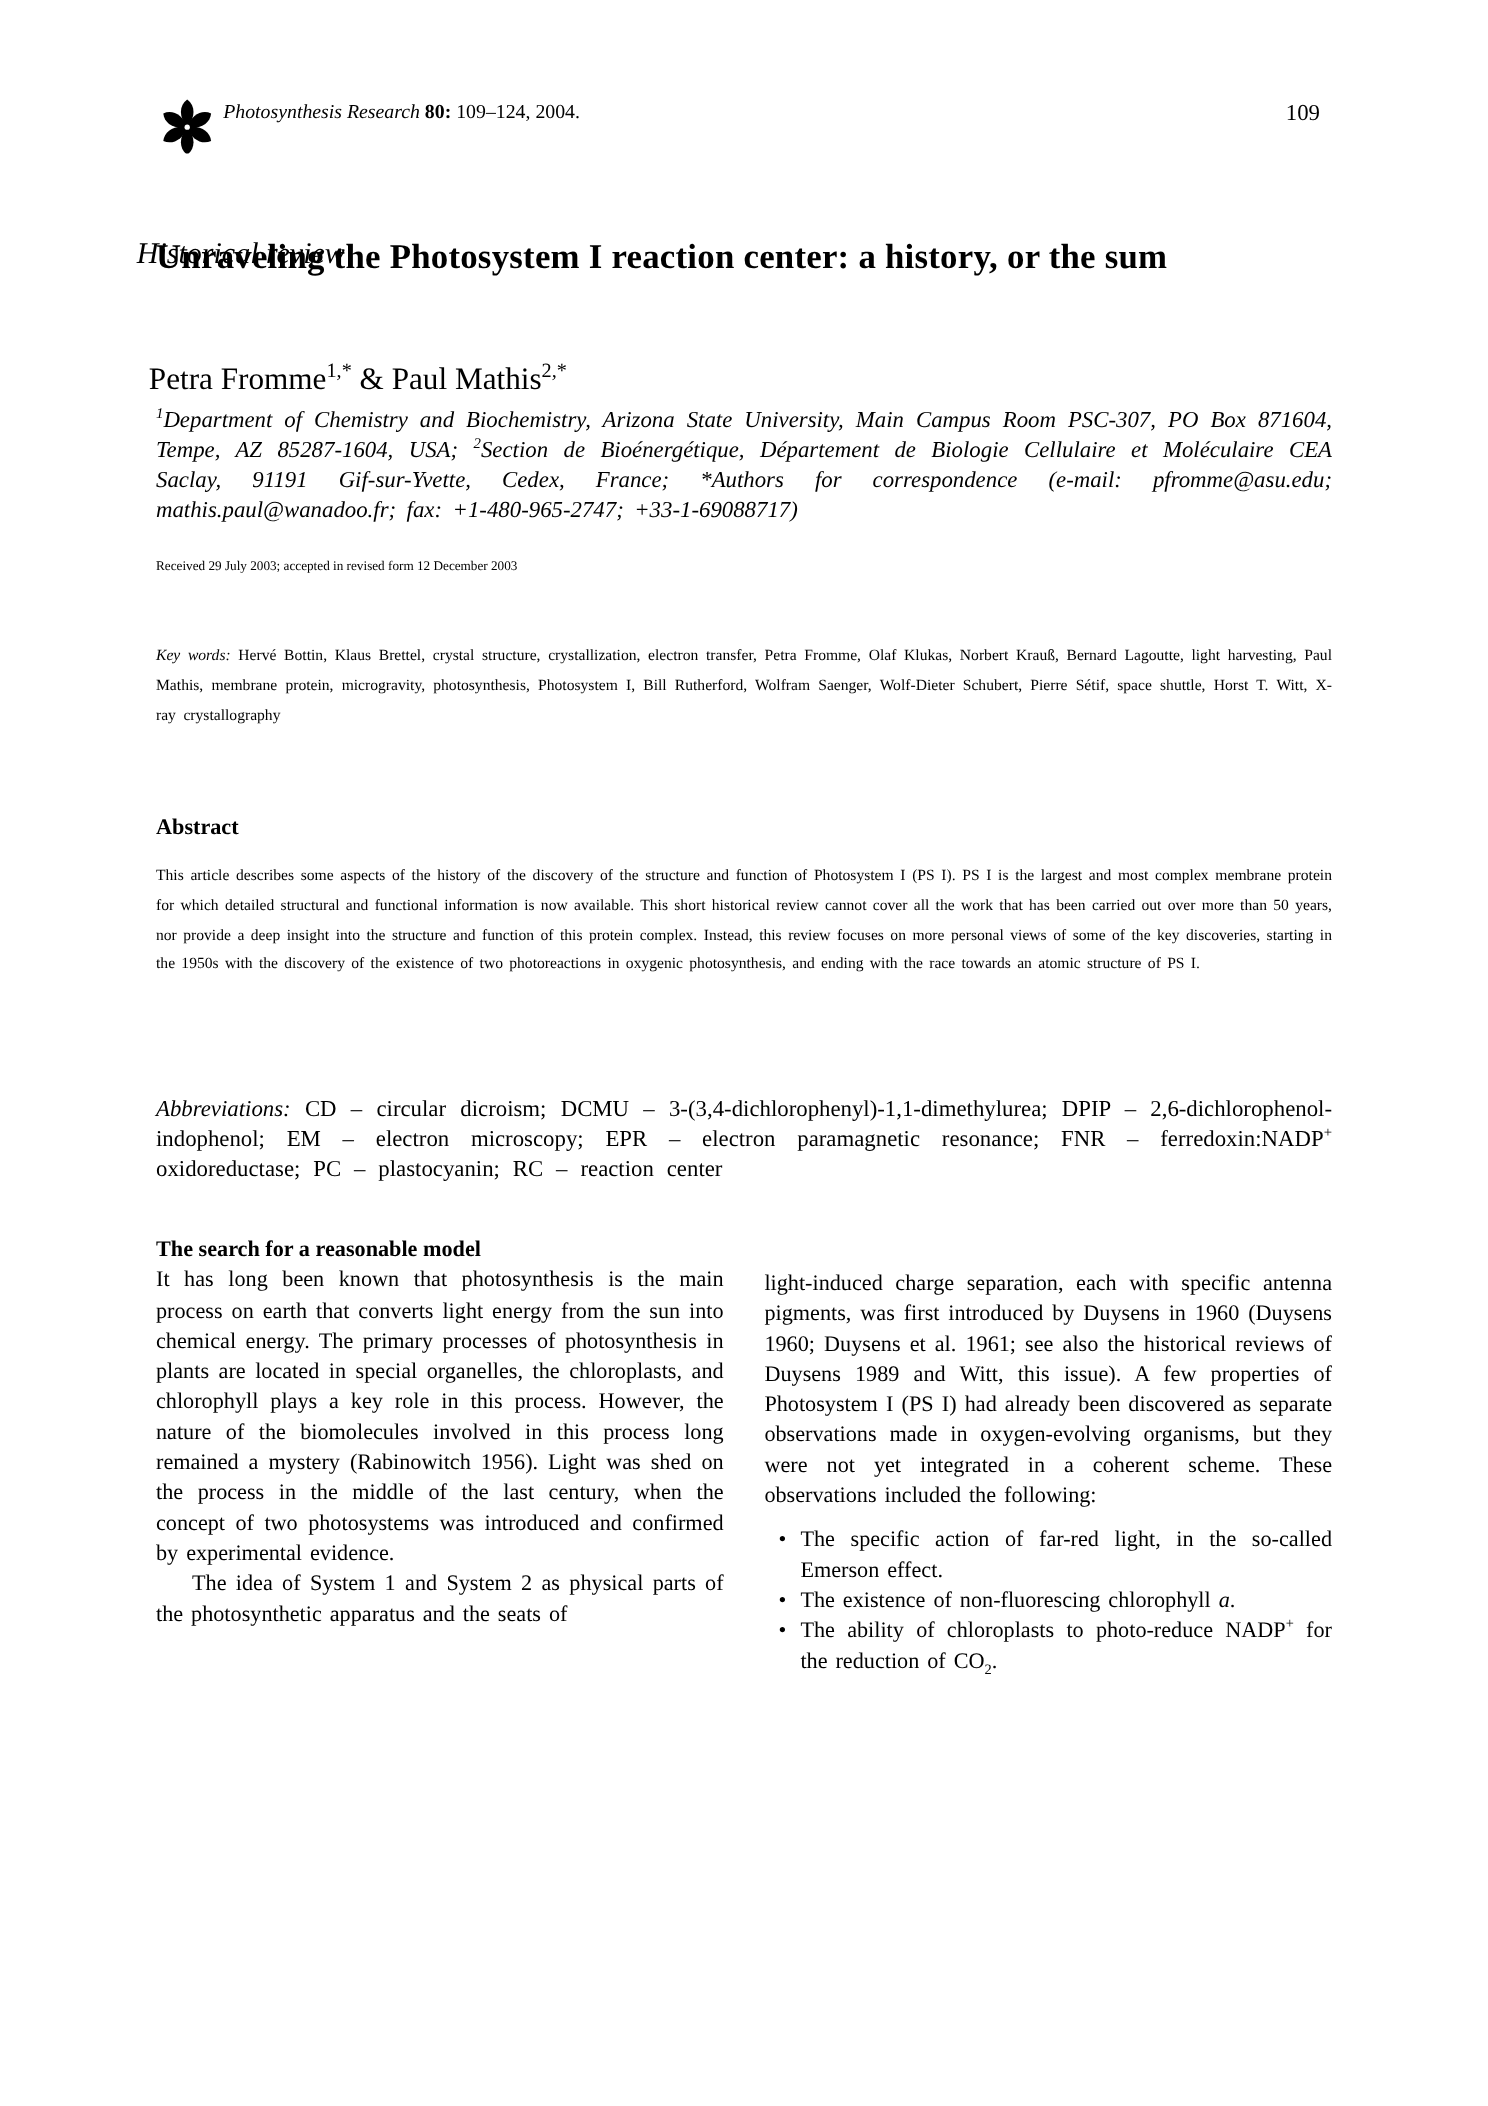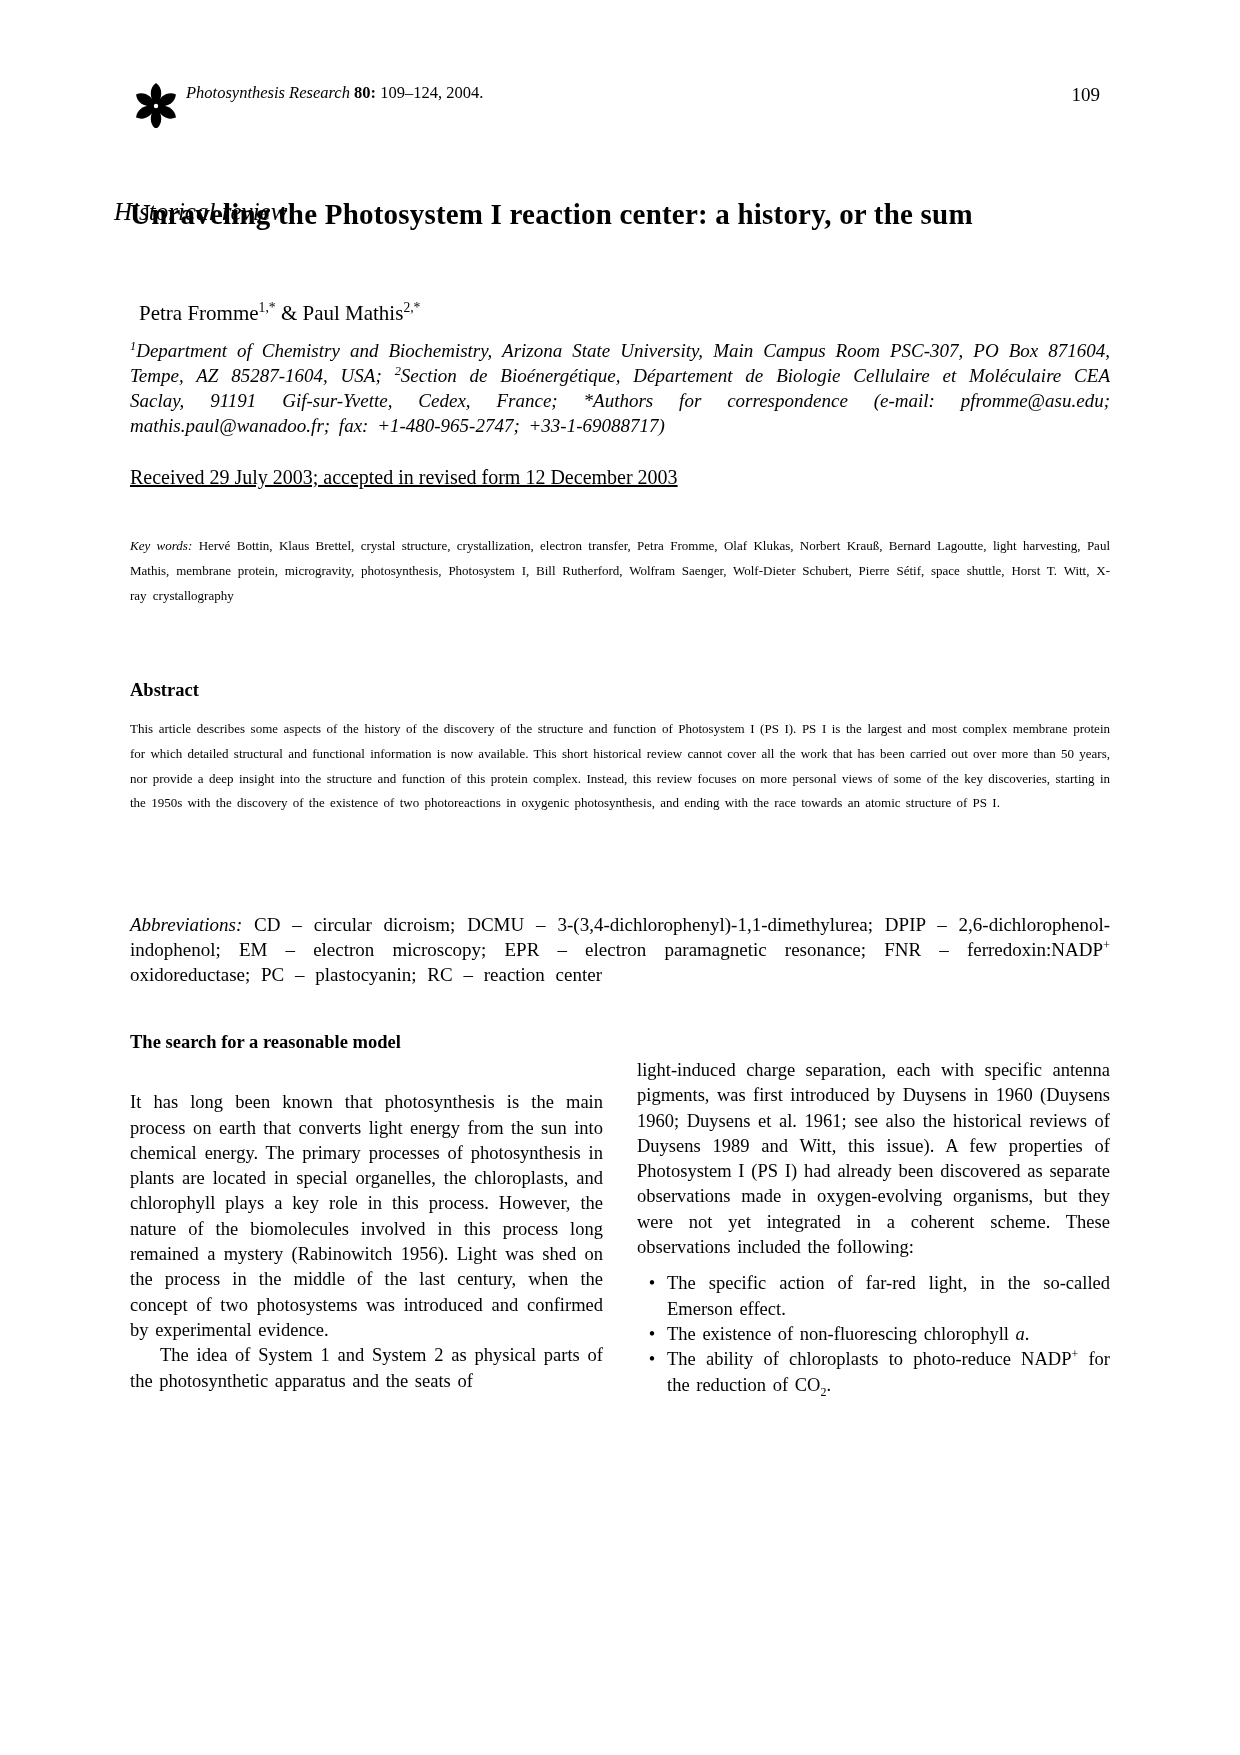--- a/index.html
+++ b/index.html
@@ -17,48 +17,48 @@
   b { font-weight: bold; }
 
   
   .logo { left: 133px; top: 80px; }
   .journal-lines { left: 186px; top: 82px; font-size: 16.5px; line-height: 21px; }
   .page-number { top: 84px; right: 140px; font-size: 19px; }
 
   
   .kicker { left: 114px; top: 162px; font-size: 25px; font-style: italic; margin-top: 36px; }
   .title { left: 130px; top: 196px; width: 990px; font-size: 29px; font-weight: bold; line-height: 37px; letter-spacing: 0.2px; }
-  .authors { left: 139px; top: 301px; font-size: 21px; }
+  .authors { left: 124px; top: 301px; font-size: 26px; }
   .affiliations {
     left: 130px; top: 338px; width: 980px;
     font-size: 19px; font-style: italic; line-height: 25px;
     text-align: justify; word-spacing: 4px;
   }
-  .received { left: 130px; top: 466px; font-size: 20px; text-decoration: underline; }
+  .received { left: 130px; top: 466px; font-size: 11px; }
   .keywords {
     left: 130px; top: 533px; width: 980px;
     font-size: 13px; line-height: 25px; text-align: justify; word-spacing: 3px;
   }
   .abstract-heading { left: 130px; top: 680px; font-size: 18.5px; font-weight: bold; }
   .abstract-text {
     left: 130px; top: 717px; width: 980px;
     font-size: 13px; line-height: 24.8px; text-align: justify; word-spacing: 2px;
   }
   .abbreviations {
     left: 130px; top: 912px; width: 980px;
     font-size: 19px; line-height: 25px; text-align: justify; word-spacing: 6px;
   }
 
   
   .col { font-size: 18.5px; line-height: 25.3px; }
   .col-left  { left: 130px; top: 1030px; width: 473px; }
   .col-right { left: 637px; top: 1058px; width: 473px; }
   .section-heading { font-size: 18.5px; font-weight: bold; }
   .col p { text-align: justify; word-spacing: 2px; }
-  .col-left p.first { margin-top: 35px; }
+  .col-left p.first { }
   .col-left p.indent { text-indent: 30px; }
   .bullet-list { list-style: none; margin-top: 11px; }
   .bullet-list li { display: flex; }
   .bullet-marker { width: 30px; flex: 0 0 30px; text-align: center; }
   .bullet-text { flex: 1 1 auto; text-align: justify; word-spacing: 2px; }
 </style>
 </head>
 <body>
 
 <div class="abs logo">

